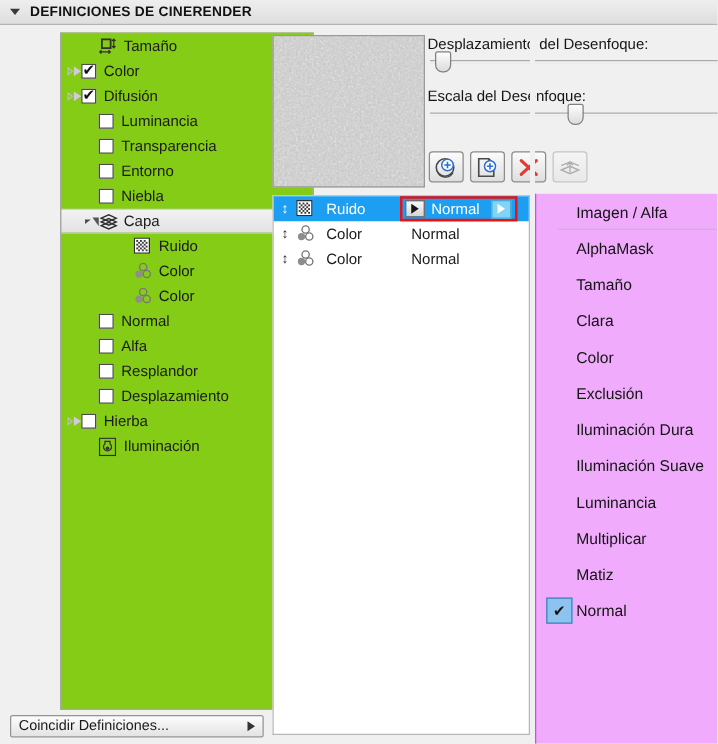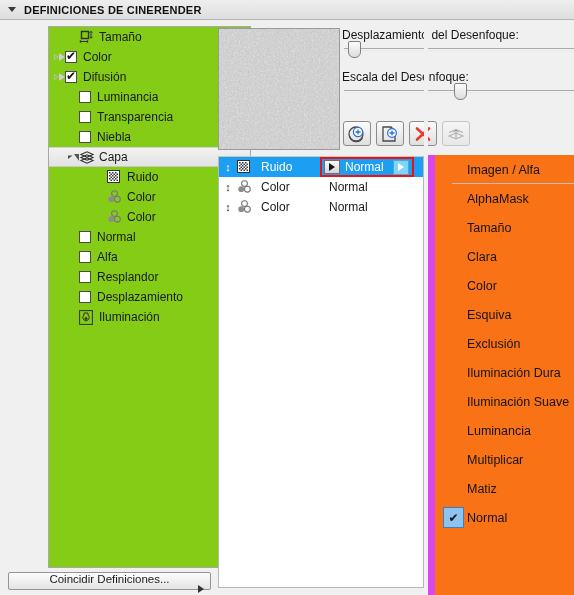--- a/index.html
+++ b/index.html
@@ -79,21 +79,21 @@
 
   
   .ic { width: 15px; height: 15px; flex: 0 0 15px; margin-right: 5px; position: relative; }
 
   
   .match-btn {
     position: absolute; left: 8px; top: 572px; width: 203px; height: 18px;
     background: linear-gradient(#fdfdfd, #e3e3e3);
     border: 1px solid #949494; border-radius: 2px;
     display: flex; align-items: center; padding: 0 6px;
-    font-size: 11.5px; color: #1a1a1a; flex-direction: column;
+    font-size: 11.5px; color: #1a1a1a;
   }
   .match-btn .arrow {
     margin-left: auto; width: 0; height: 0;
     border-top: 4px solid transparent; border-bottom: 4px solid transparent;
     border-left: 6px solid #333;
   }
 
   
   .mid-panel {
     position: absolute; left: 218px; top: 26px; width: 206px; height: 562px;
@@ -173,21 +173,21 @@
   .tbtn {
     width: 28px; height: 25px; border: 1px solid #8b8b8b; border-radius: 3px;
     background: linear-gradient(#fbfbfb, #dfdfdf);
     display: flex; align-items: center; justify-content: center;
   }
   .tbtn.disabled { opacity: .42; }
 
   
   .menu {
     position: absolute; left: 428px; top: 155px; width: 146px; height: 440px;
-    background: #f97316; border-left: 7px solid #d946ef;
+    background: #f0abfc; border-left: 1px solid #d946ef;
   }
   .menu-item {
     position: relative; height: 29px; display: flex; align-items: center;
     font-size: 12.5px; color: #141414; padding-left: 32px;
   }
   .menu-sep {
     position: absolute; left: 17px; right: 0px; height: 1px; background: #bdbdbd;
   }
   .menu-check {
     position: absolute; left: 8px; top: 4px; width: 21px; height: 21px;
@@ -247,20 +247,26 @@
           <span style="display: inline-block; flex: 0 0 18px; height: 20px;"></span>
           <span class="disc "></span>
           <span class="cb"></span>
           <span class="tlabel">Luminancia</span>
         </div>
         <div class="tree-row">
           <span style="display: inline-block; flex: 0 0 18px; height: 20px;"></span>
           <span class="disc "></span>
           <span class="cb"></span>
           <span class="tlabel">Transparencia</span>
+        </div>
+        <div class="tree-row">
+          <span style="display: inline-block; flex: 0 0 18px; height: 20px;"></span>
+          <span class="disc "></span>
+          <span class="cb"></span>
+          <span class="tlabel">Entorno</span>
         </div>
         <div class="tree-row">
           <span style="display: inline-block; flex: 0 0 18px; height: 20px;"></span>
           <span class="disc "></span>
           <span class="cb"></span>
           <span class="tlabel">Niebla</span>
         </div>
         <div class="tree-row sel">
           <span style="display: inline-block; flex: 0 0 18px; height: 20px;"></span>
           <span class="disc open">
@@ -339,20 +345,30 @@
           <span style="display: inline-block; flex: 0 0 18px; height: 20px;"></span>
           <span class="disc "></span>
           <span class="cb"></span>
           <span class="tlabel">Resplandor</span>
         </div>
         <div class="tree-row">
           <span style="display: inline-block; flex: 0 0 18px; height: 20px;"></span>
           <span class="disc "></span>
           <span class="cb"></span>
           <span class="tlabel">Desplazamiento</span>
+        </div>
+        <div class="tree-row">
+          <span style="display: inline-block; flex: 0 0 4px; height: 20px;"></span>
+          <span class="disc closed">
+            <svg width="8" height="10" viewBox="0 0 8 10">
+              <path d="M2 1.5 L6.5 5 L2 8.5 Z" fill="none" stroke="#c0c0c0" stroke-width="1.2"></path>
+            </svg>
+          </span>
+          <span class="cb"></span>
+          <span class="tlabel">Hierba</span>
         </div>
         <div class="tree-row">
           <span style="display: inline-block; flex: 0 0 18px; height: 20px;"></span>
           <span class="disc "></span>
           <span class="ic"><svg width="14" height="15" viewBox="0 0 14 15">
               <rect x="0.6" y="0.6" width="12.8" height="13.8" fill="none" stroke="#2f2f2f" stroke-width="1"></rect>
               <path d="M5 3 h4 v2 a3.2 3.2 0 1 1 -4 0 z" fill="none" stroke="#2f2f2f" stroke-width="1"></path>
               <circle cx="7" cy="8.6" r="1.4" fill="#2f2f2f"></circle>
             </svg></span>
           <span class="tlabel">Iluminación</span>
@@ -509,23 +525,20 @@
         <div class="menu-item">
           <span>Tamaño</span>
         </div>
         <div class="menu-item">
           <span>Clara</span>
         </div>
         <div class="menu-item">
           <span>Color</span>
         </div>
         <div class="menu-item">
-          <span>Esquiva</span>
-        </div>
-        <div class="menu-item">
           <span>Exclusión</span>
         </div>
         <div class="menu-item">
           <span>Iluminación Dura</span>
         </div>
         <div class="menu-item">
           <span>Iluminación Suave</span>
         </div>
         <div class="menu-item">
           <span>Luminancia</span>

